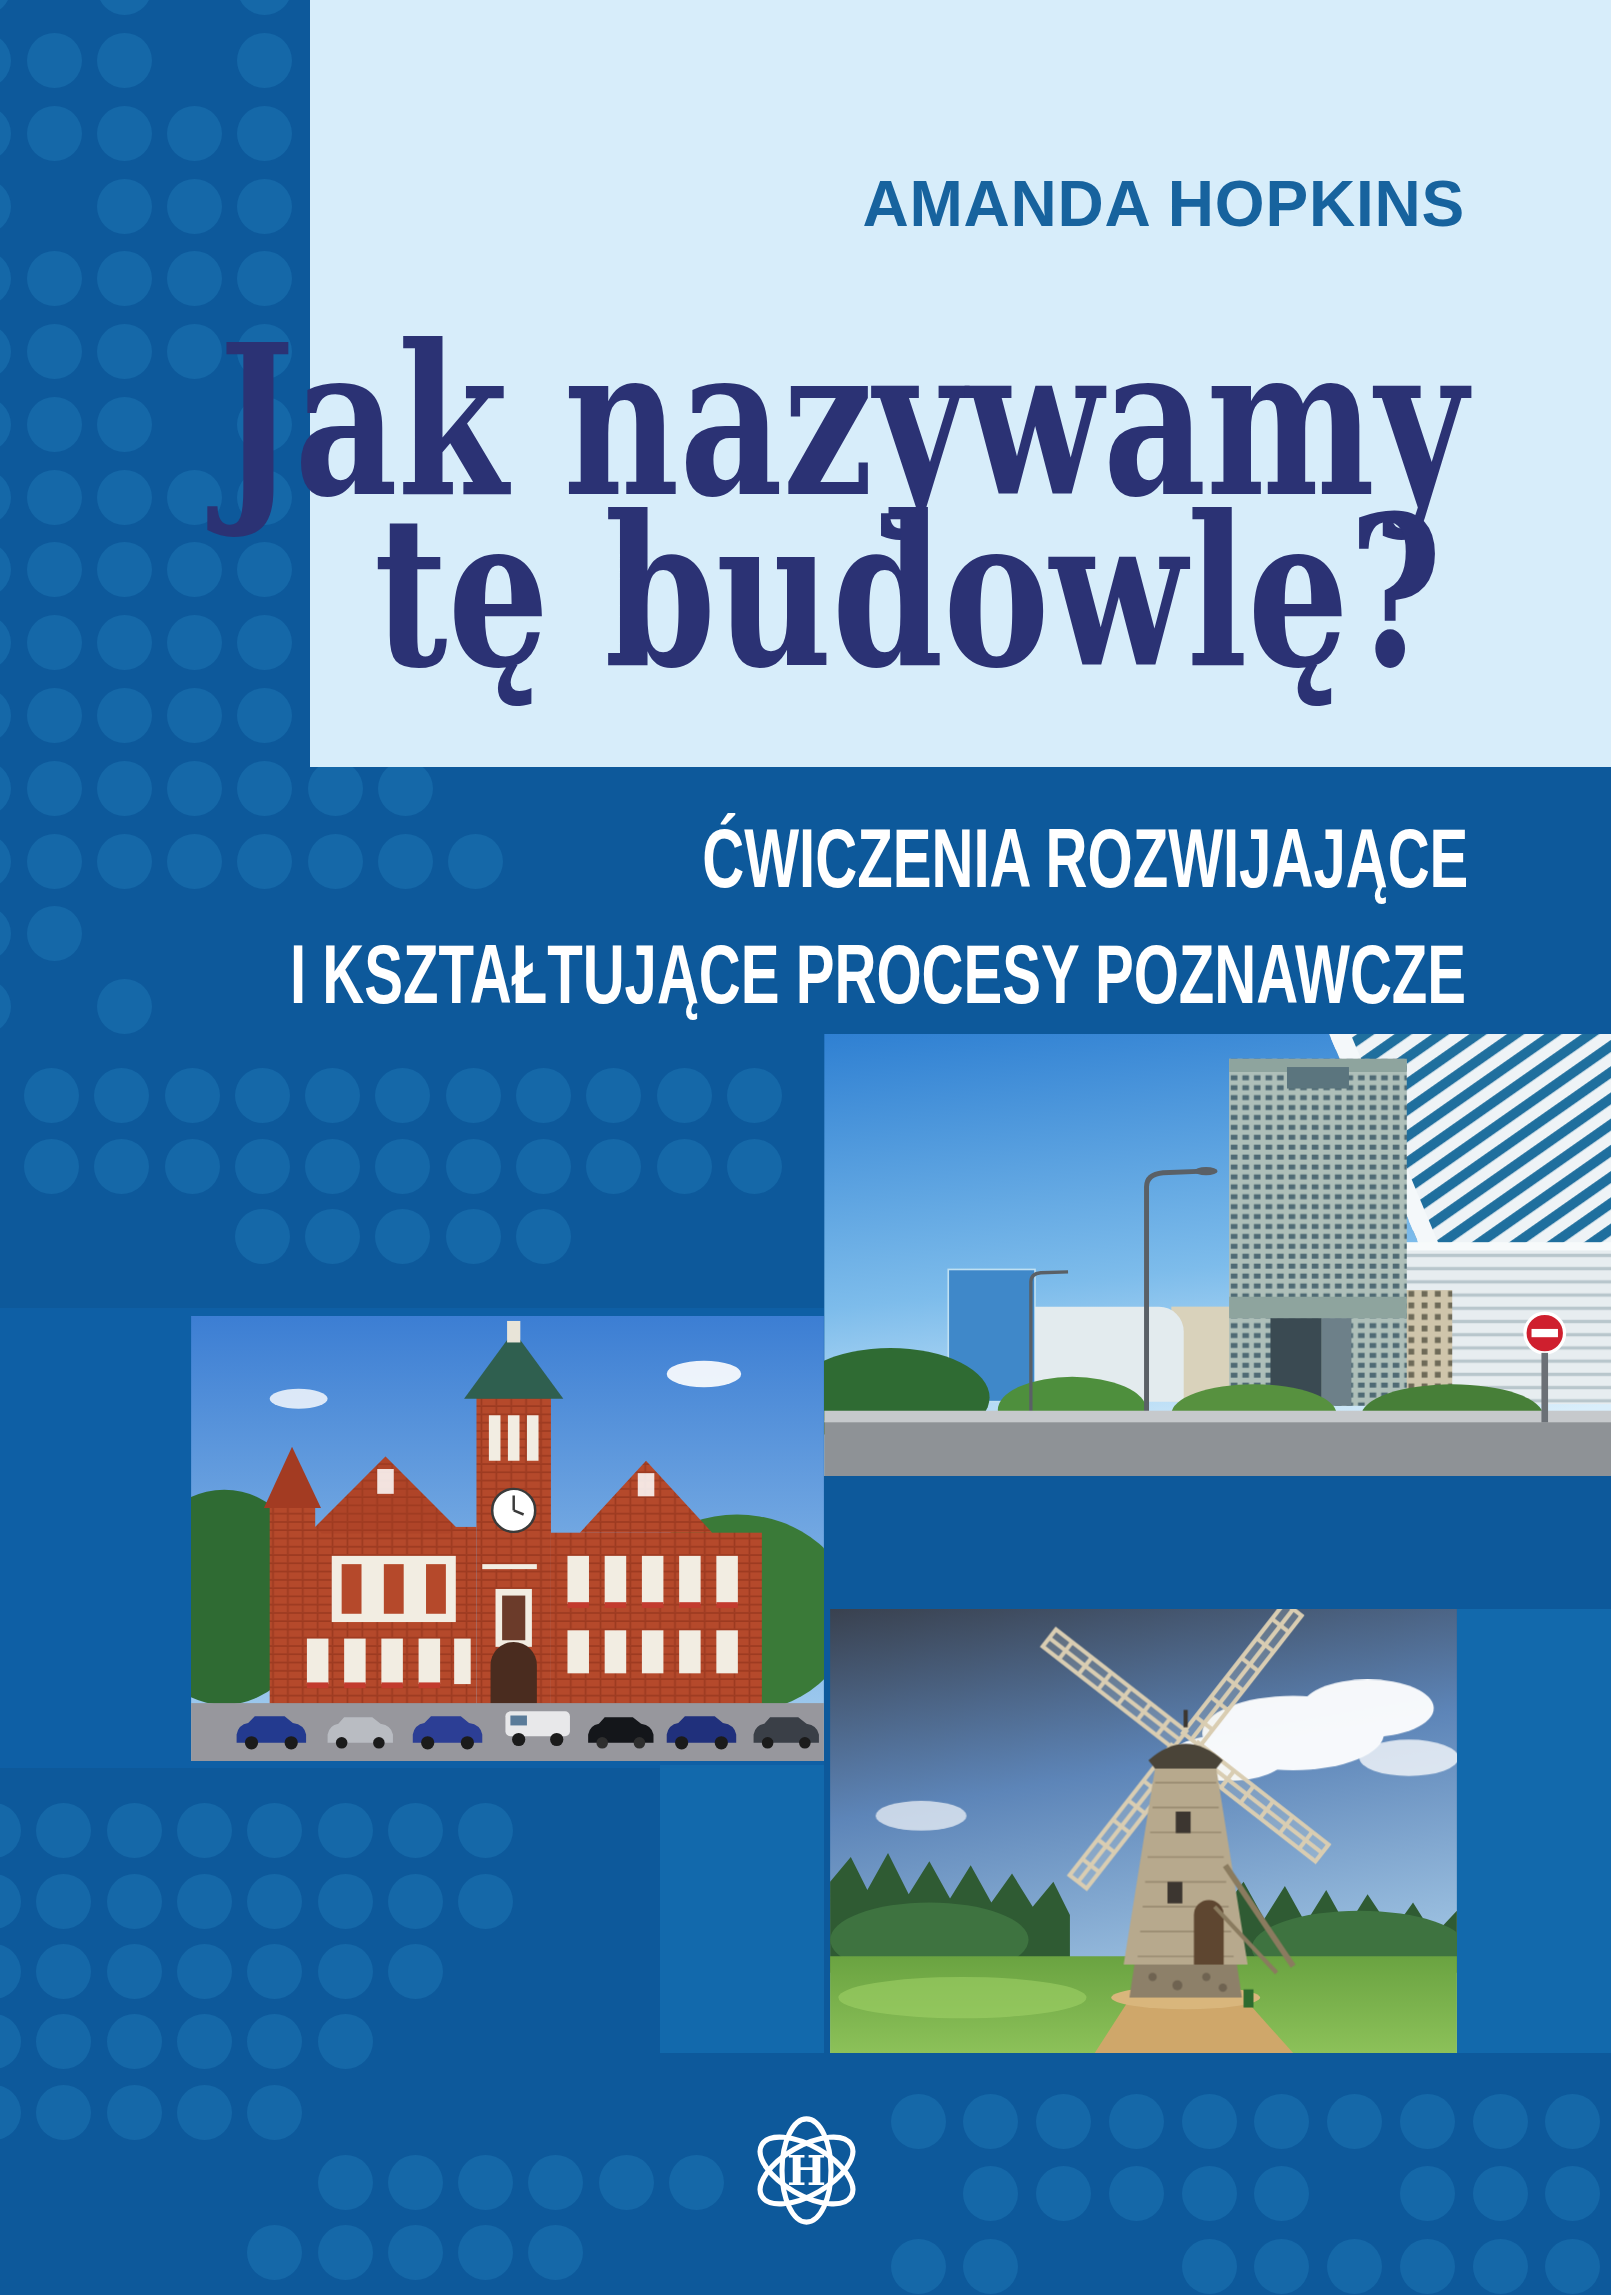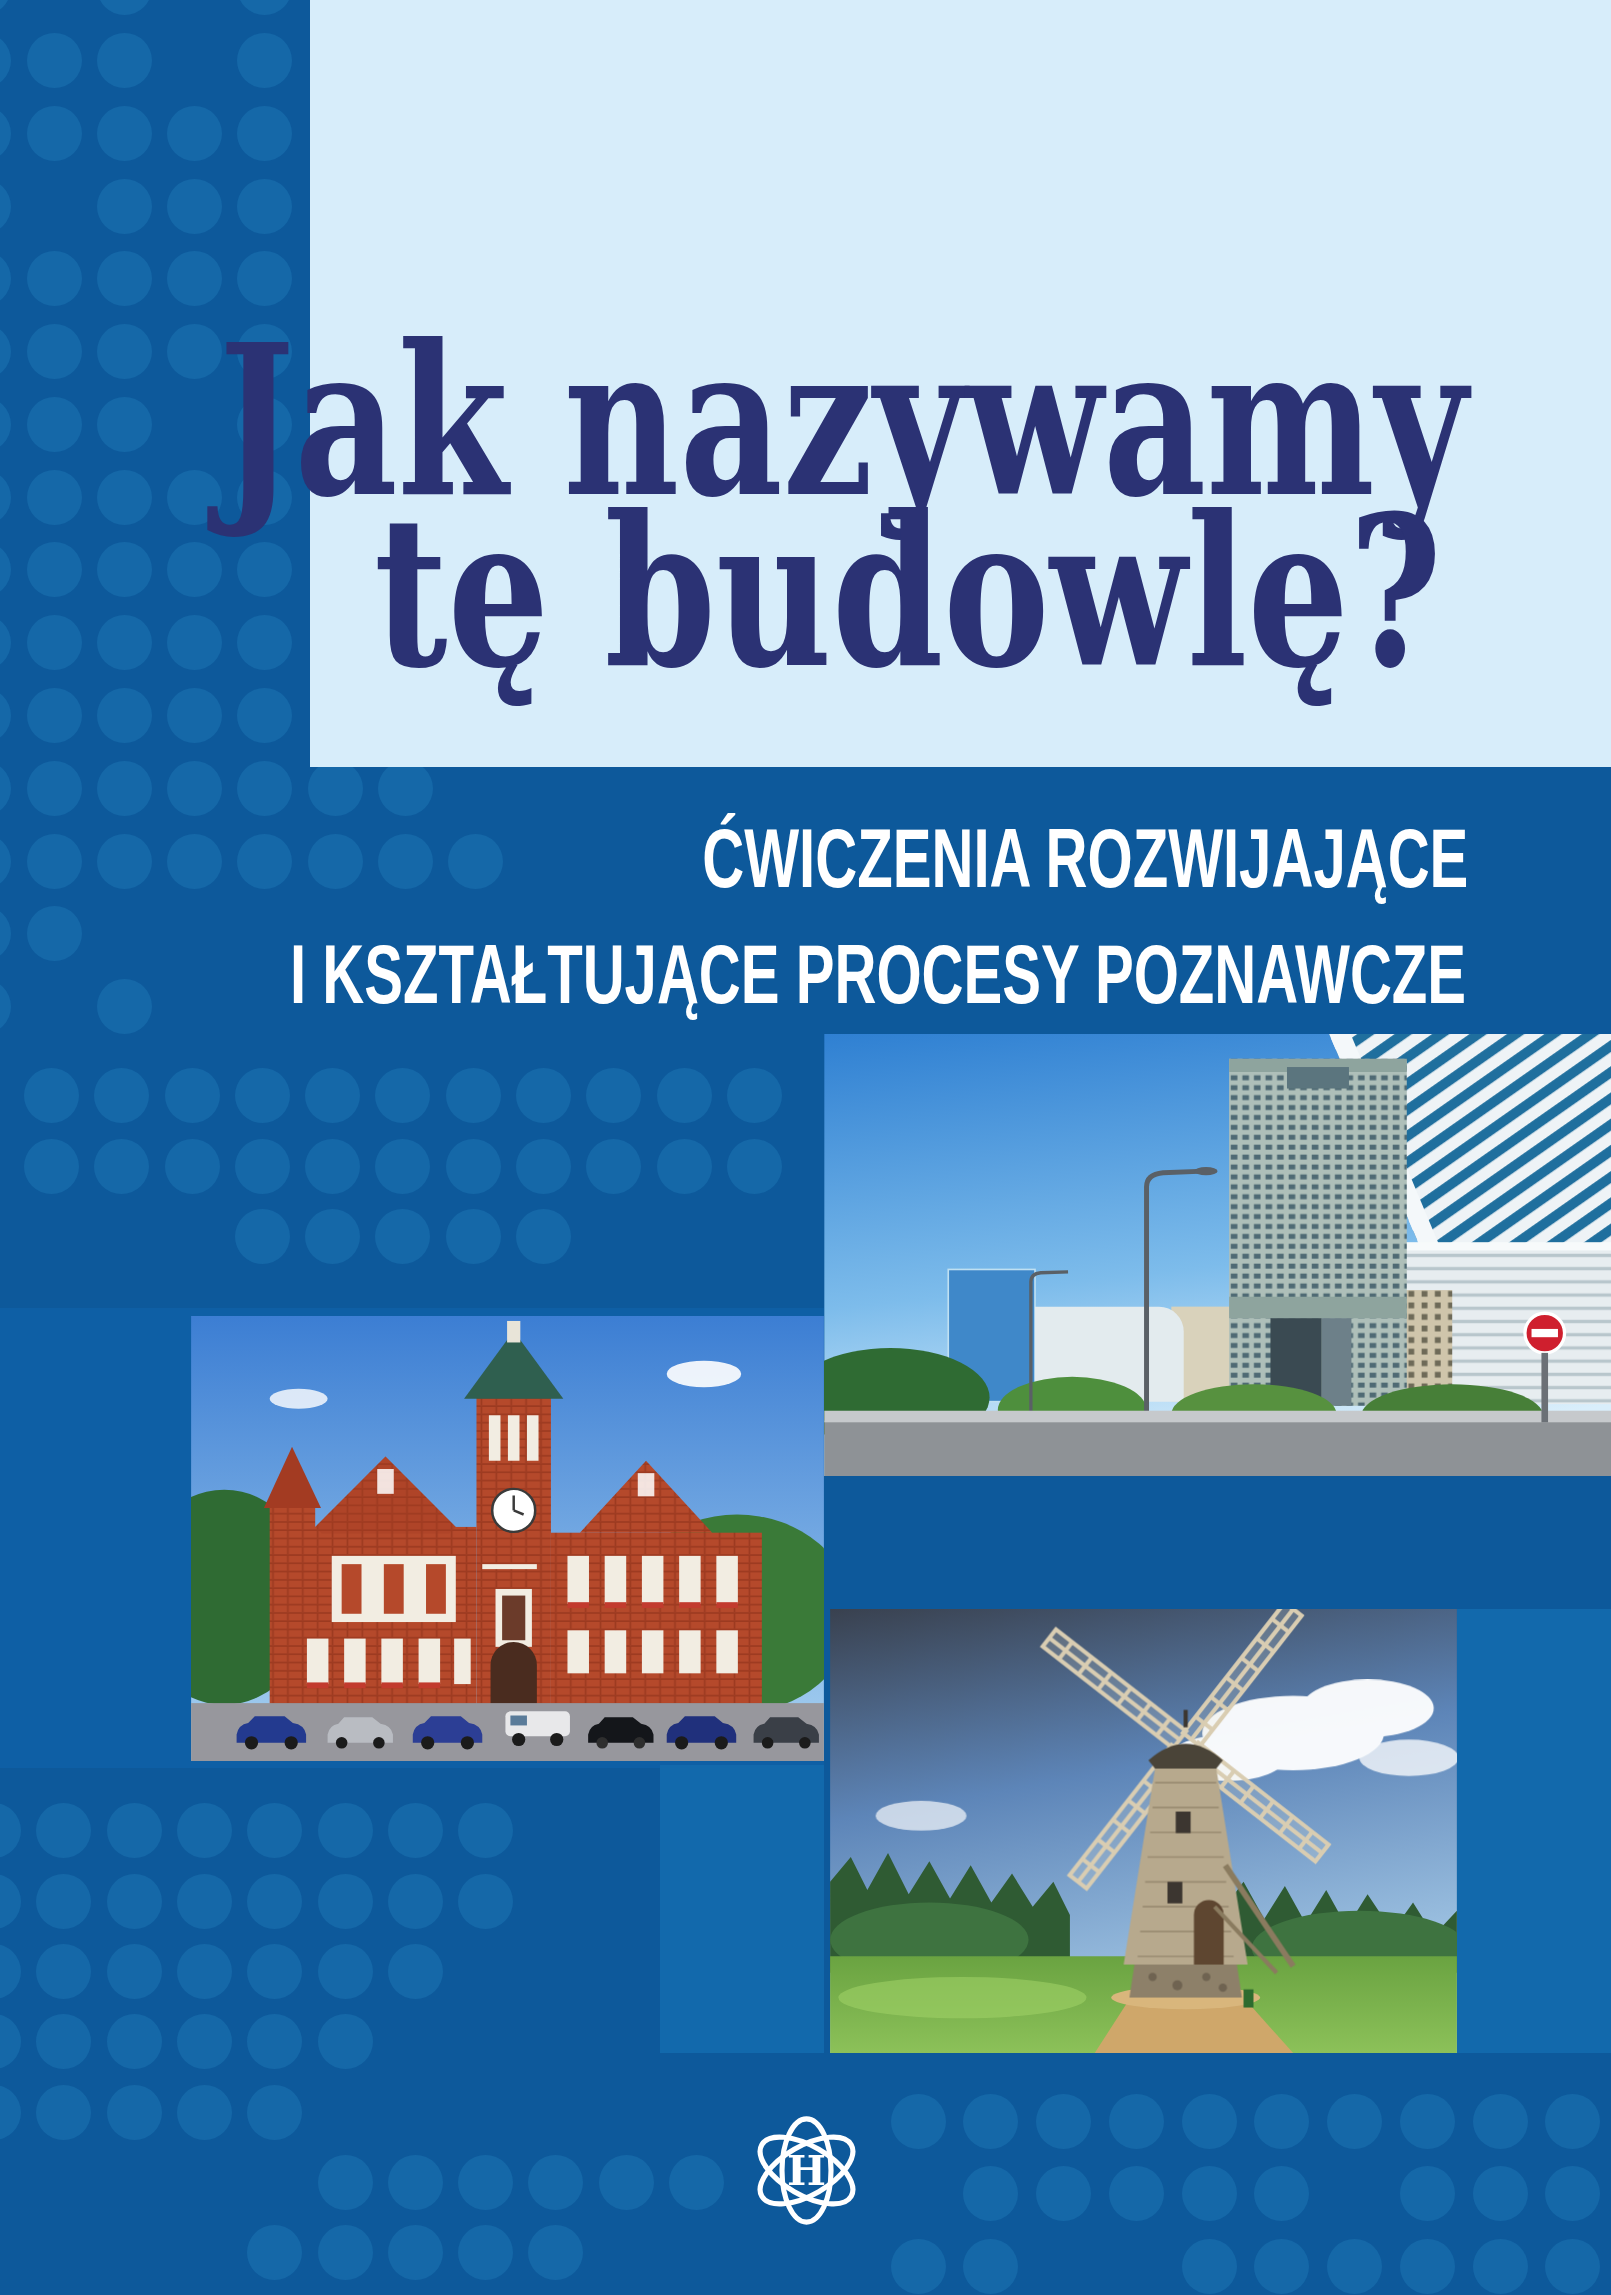--- a/index.html
+++ b/index.html
@@ -217,20 +217,21 @@
       <div class="dot" style="left: 1473px; top: 2239px; height: 55px; width: 55px;"></div>
       <div class="dot" style="left: 1545px; top: 2239px; height: 55px; width: 55px;"></div>
     </div>
 
   <div class="panel" id="title-panel"></div>
 
   <div class="panel" id="panel-behind-townhall"></div>
   <div class="panel" id="panel-left-of-windmill"></div>
   <div class="panel" id="panel-right-of-windmill"></div>
 
+  <div class="author">AMANDA HOPKINS</div>
 
   <div class="title-line" id="title-line1">Jak nazywamy</div>
   <div class="title-line" id="title-line2">tę budowlę?</div>
 
   <div class="subtitle-line" id="subtitle-line1">ĆWICZENIA ROZWIJAJĄCE</div>
   <div class="subtitle-line" id="subtitle-line2">I KSZTAŁTUJĄCE PROCESY POZNAWCZE</div>
 
   <svg class="photo" id="photo-skyscraper" width="788" height="442" viewBox="0 0 953 535">
     <defs>
       <linearGradient id="sky1" x1="0" y1="0" x2="0.2" y2="1">

